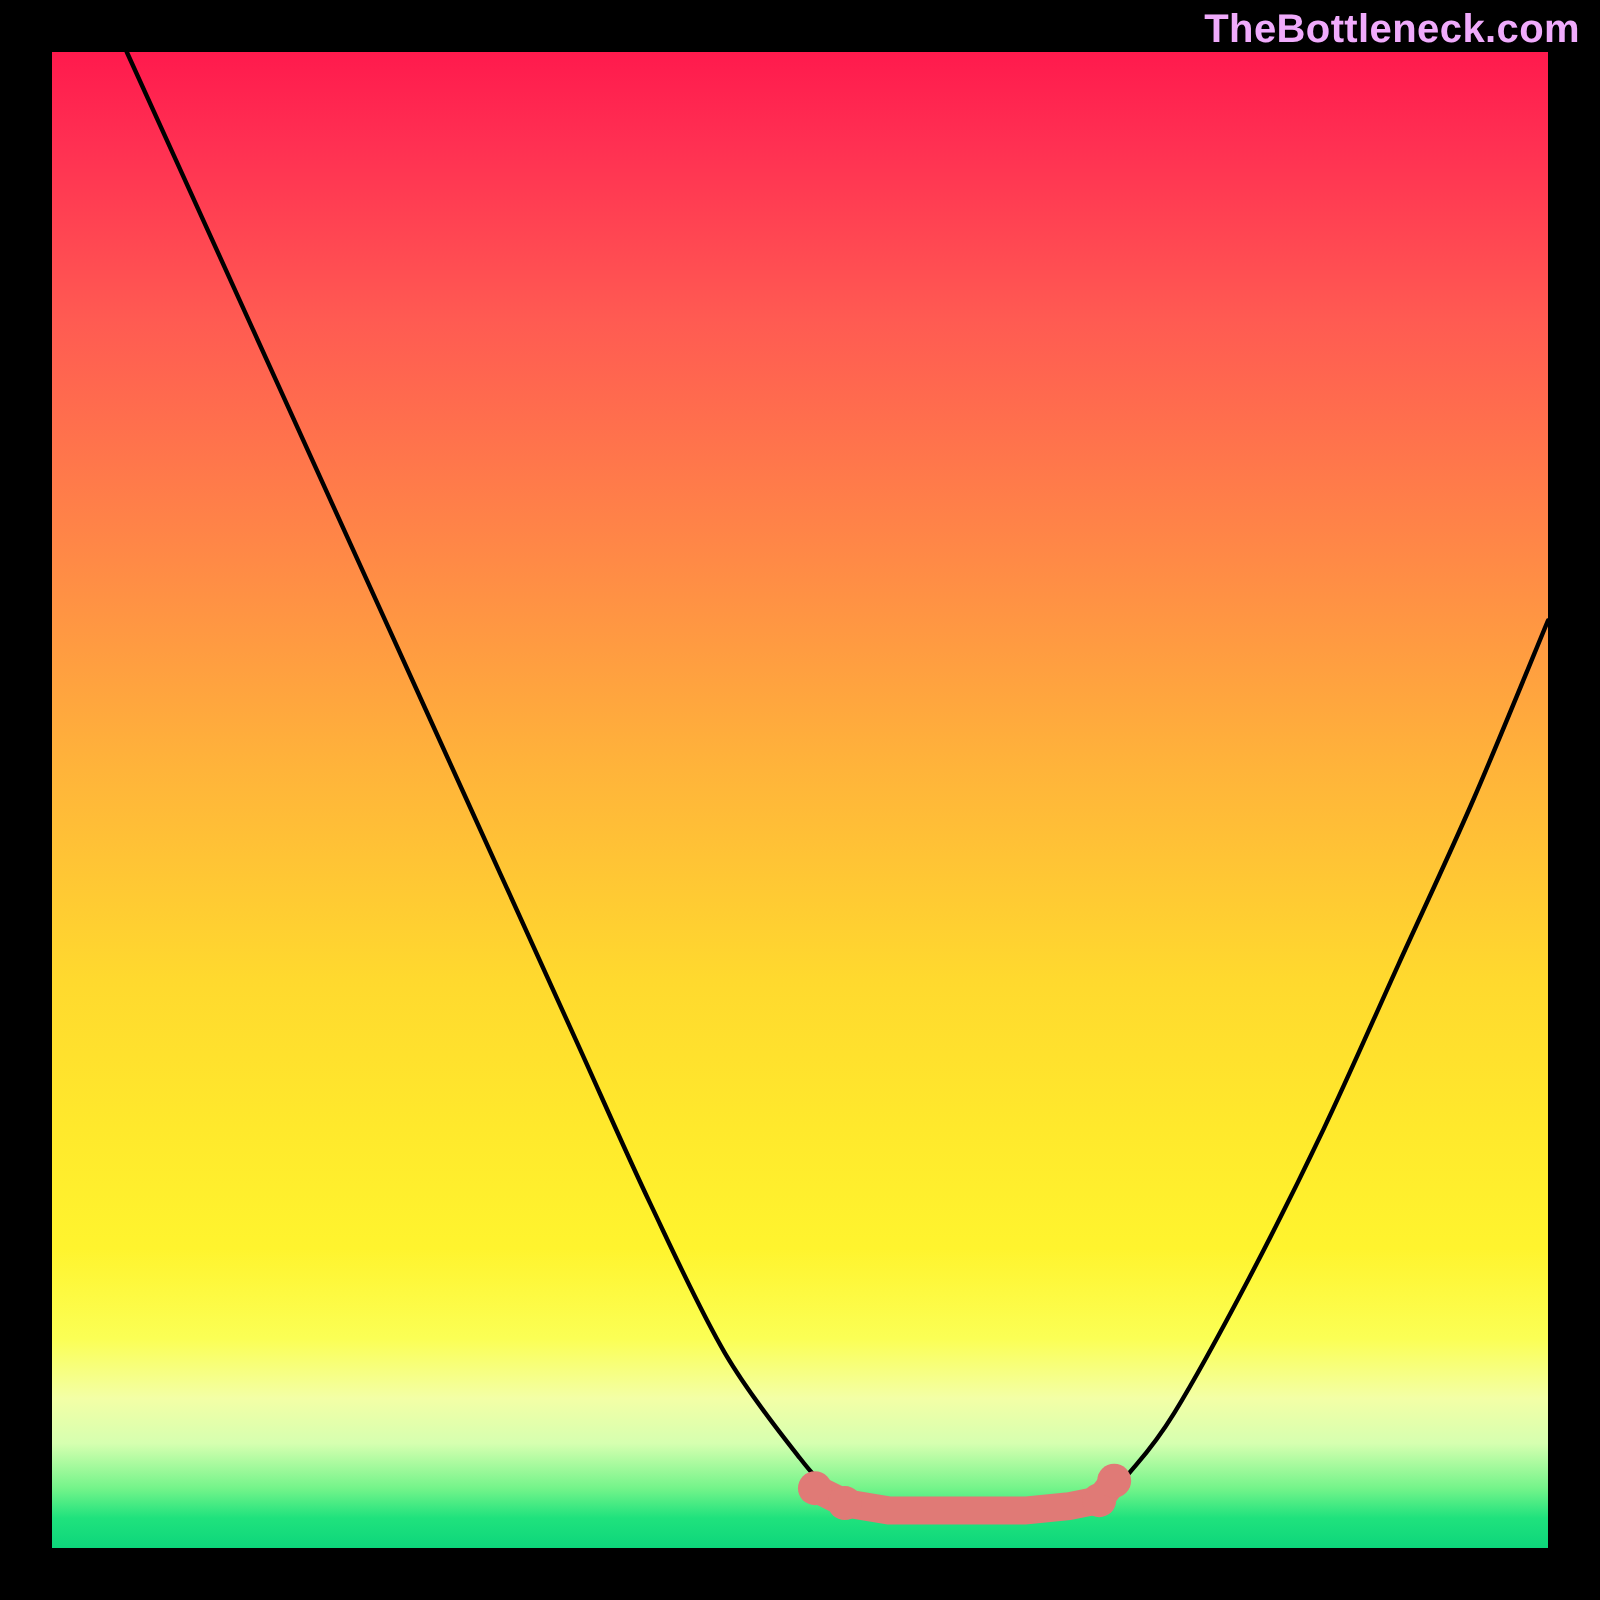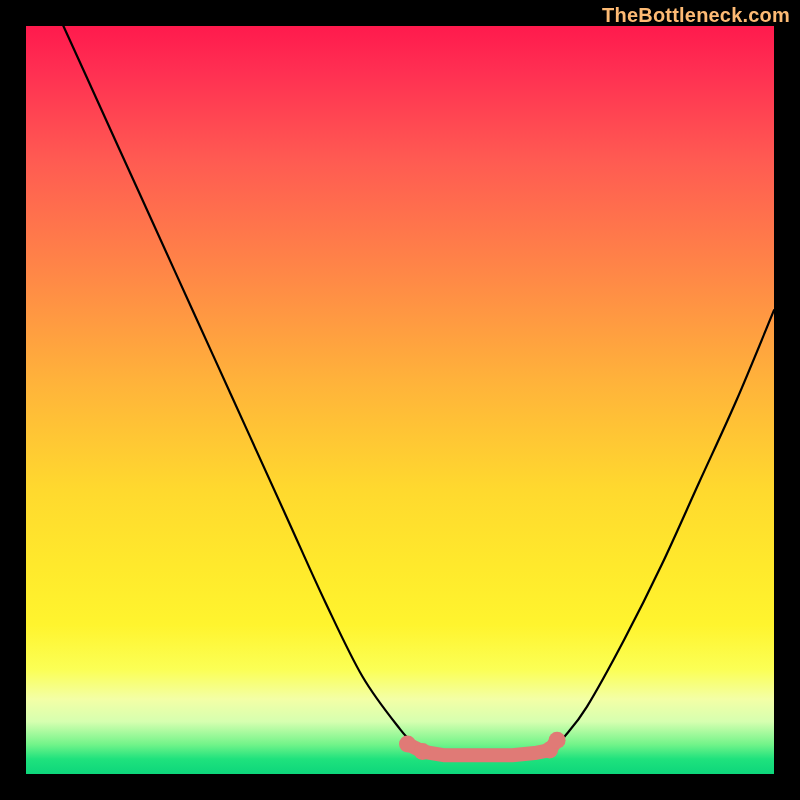--- a/index.html
+++ b/index.html
@@ -14,21 +14,21 @@
   .outer {
     position: relative;
     width: 800px;
     height: 800px;
     background: #000;
   }
   .watermark {
     position: absolute;
     top: 4px;
     right: 10px;
-    color: #fdba74;
+    color: #f0abfc;
     font-size: 20px;
     font-weight: bold;
     letter-spacing: 0.2px;
     z-index: 5;
   }
   .plot-area {
     position: absolute;
     left: 26px;
     top: 26px;
     width: 748px;

